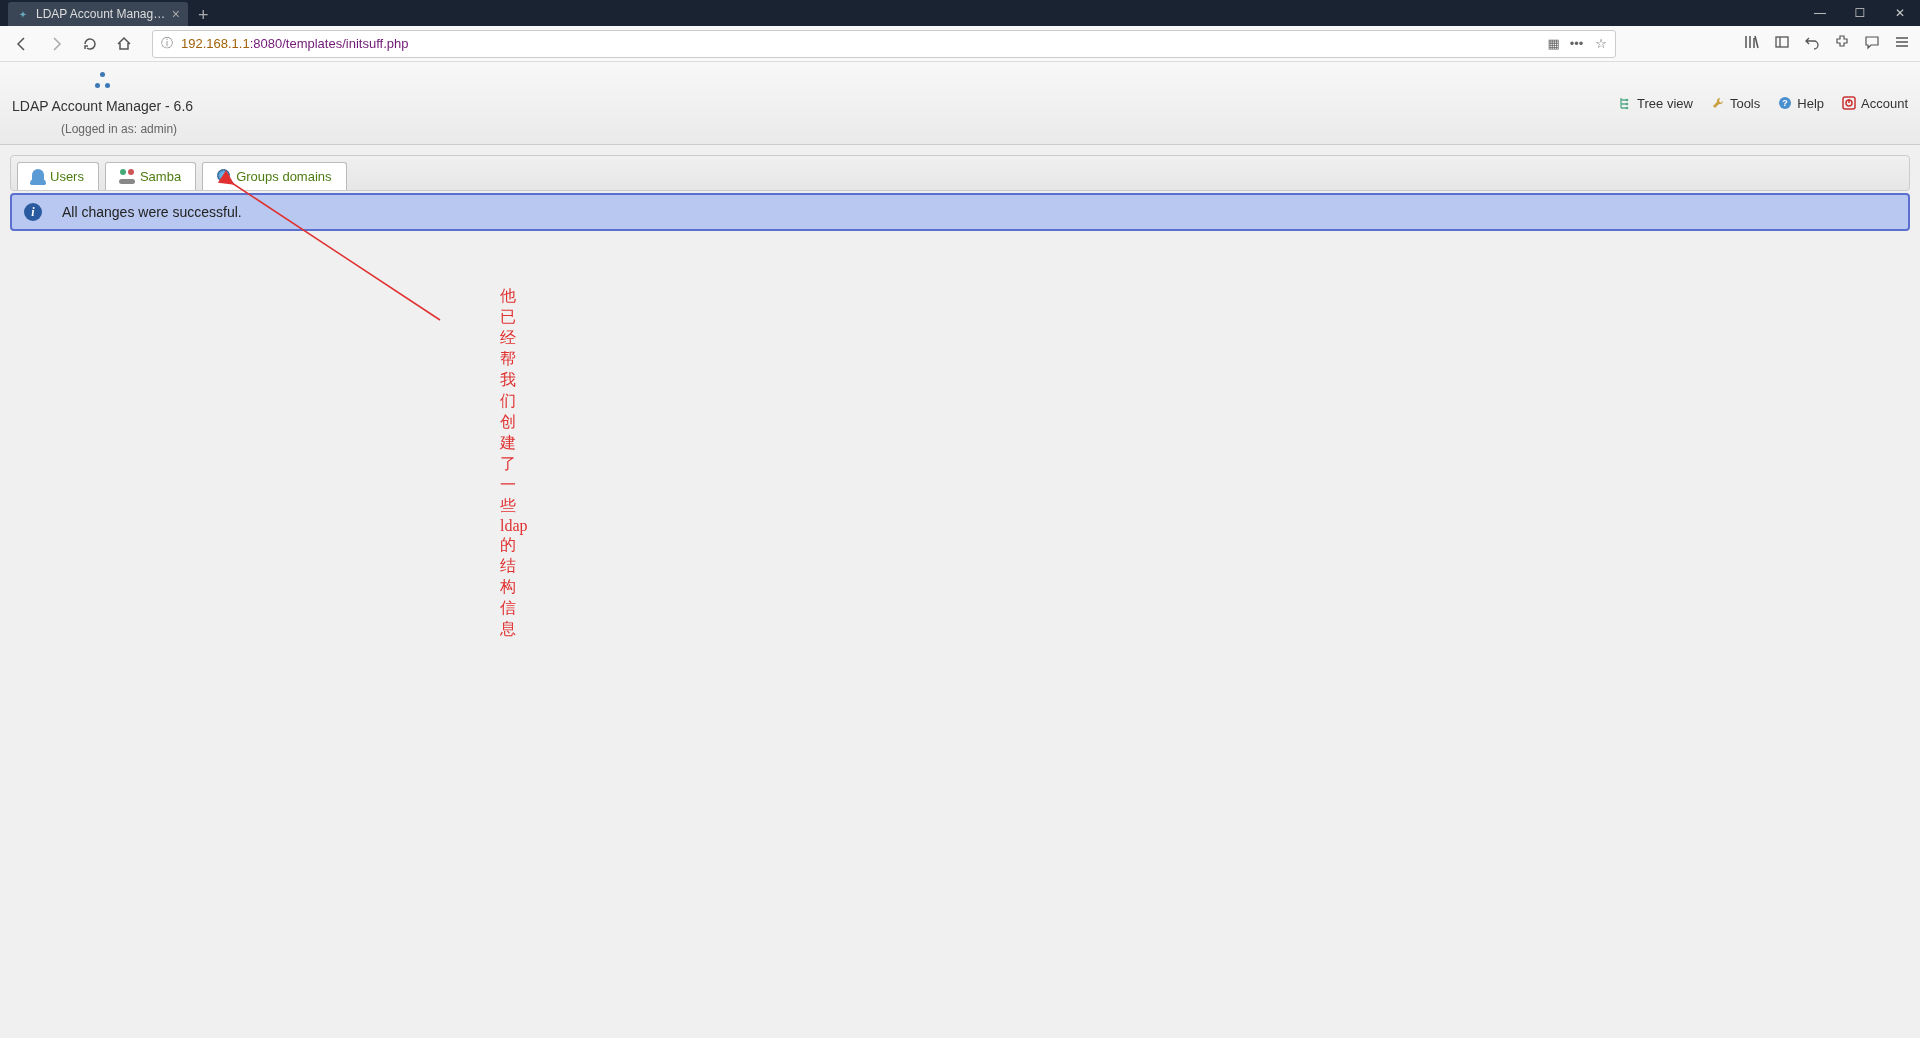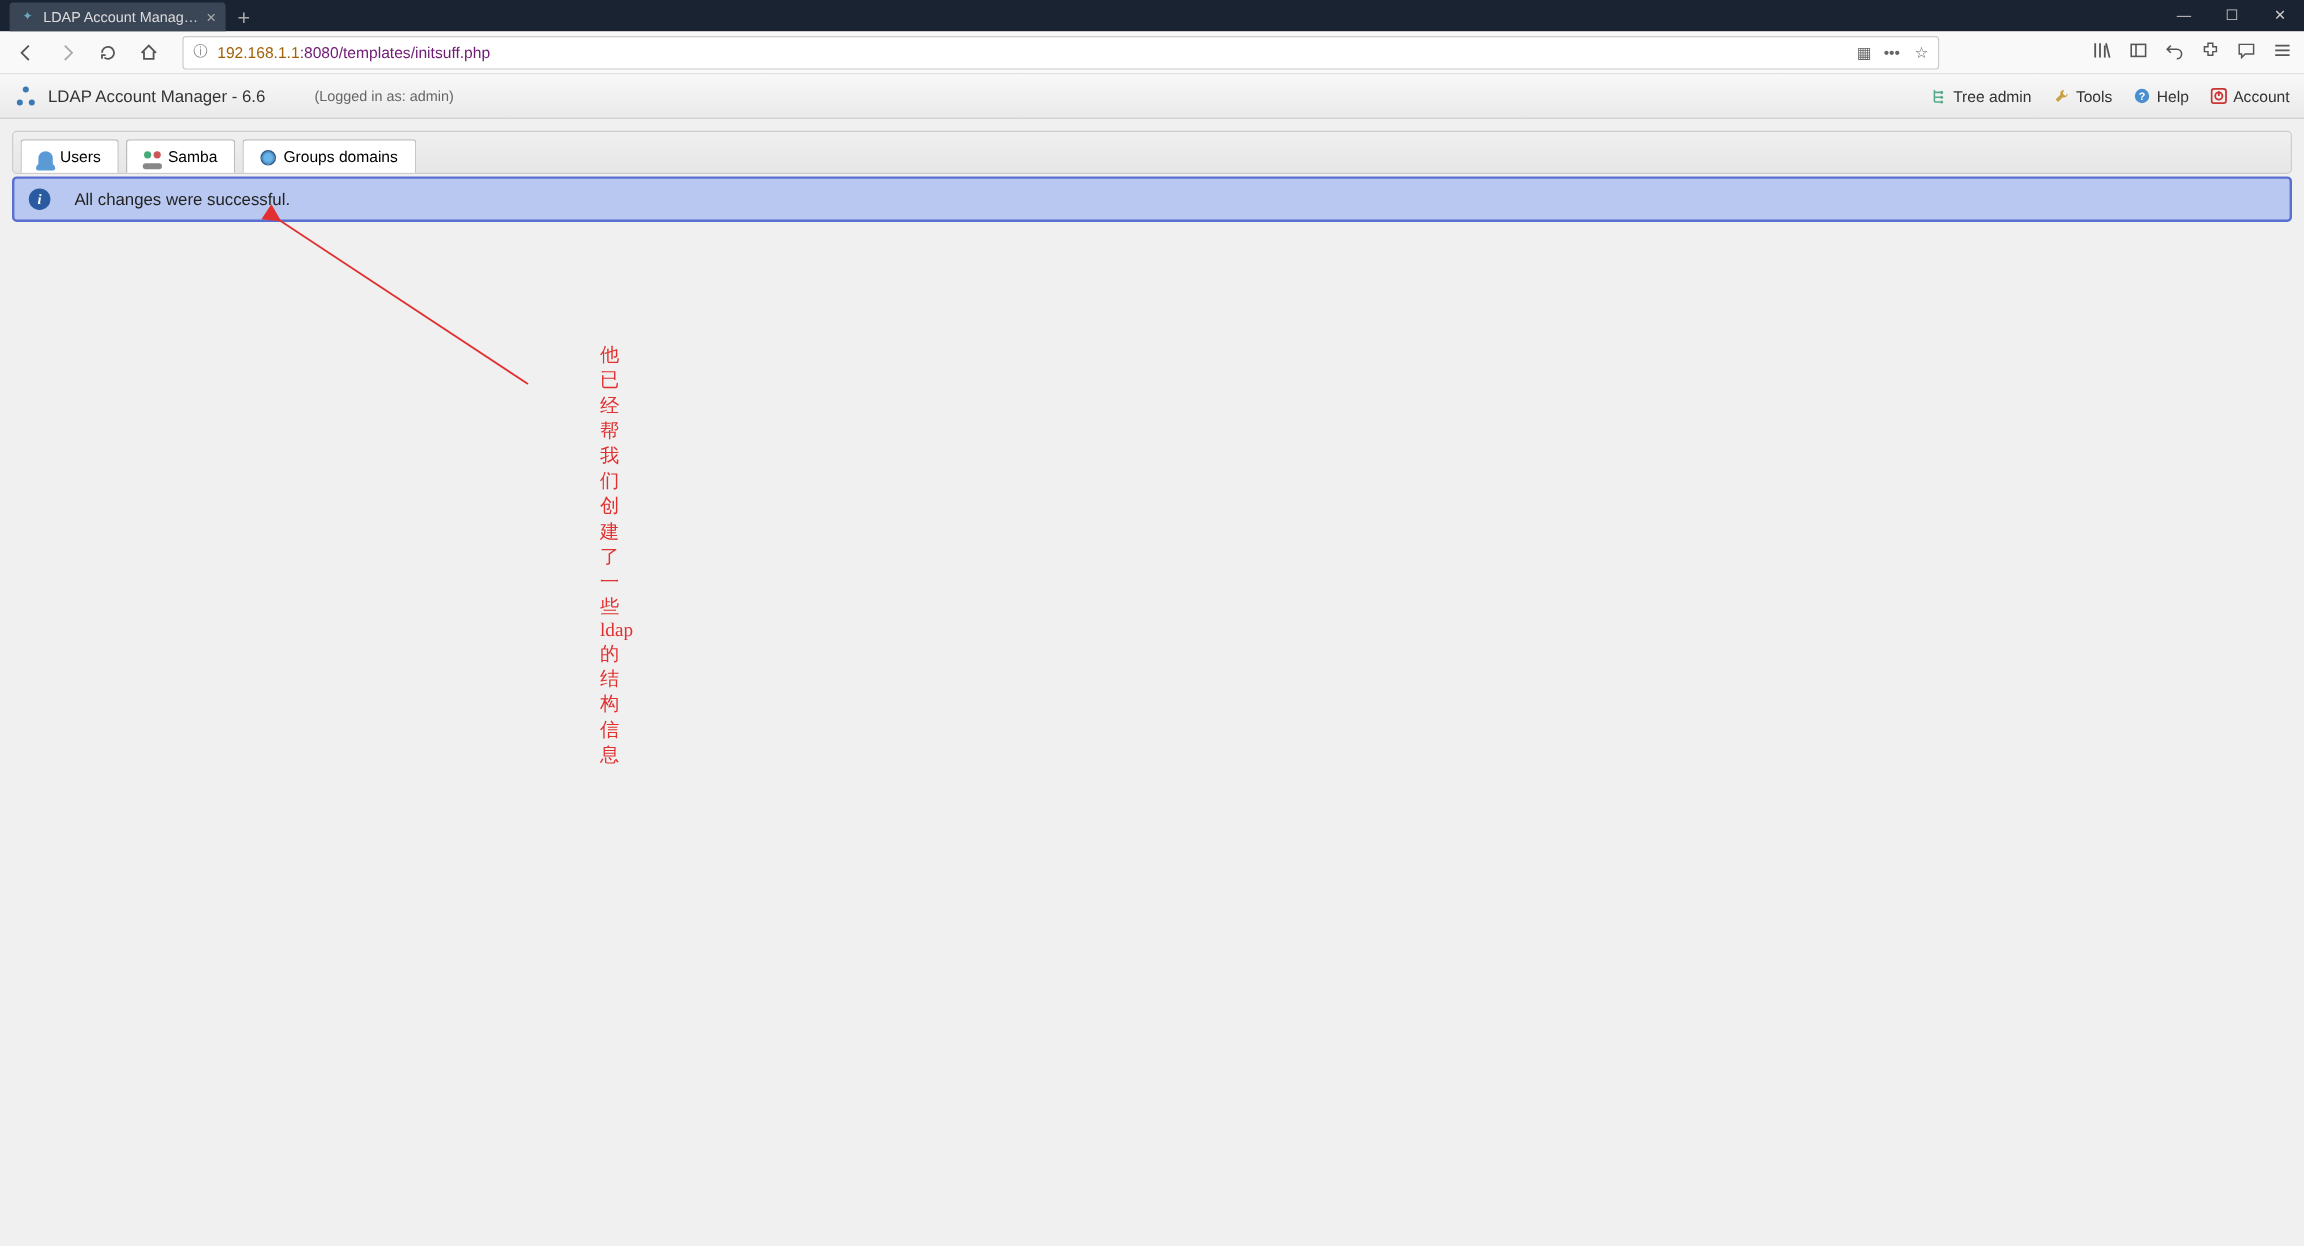--- a/index.html
+++ b/index.html
@@ -24,33 +24,33 @@
 .url-text { color: #555; font-size: 13px; flex: 1; }
 .url-host { color: #a16207; }
 .url-path { color: #701a75; }
 .url-actions { display: flex; gap: 12px; color: #666; }
 .toolbar-right { display: flex; gap: 10px; align-items: center; color: #555; }
 .toolbar-right .ticon { width: 20px; text-align: center; cursor: pointer; }
 
 
 .page { background: #f0f0f0; }
 .app-header { background: linear-gradient(#f8f8f8, #eaeaea); border-bottom: 1px solid #ccc; padding: 8px 12px; display: flex; align-items: center; justify-content: space-between; }
-.app-header-left { display: flex; align-items: center; gap: 8px; }
+.app-header-left { display: flex; align-items: center; gap: 8px; flex-direction: column; }
 .app-logo { width: 20px; height: 20px; display: inline-block; position: relative; }
 .app-logo::before { content: ''; position: absolute; width: 5px; height: 5px; background: #3b78b5; border-radius: 50%; top: 2px; left: 7px; }
 .app-logo::after { content: ''; position: absolute; width: 5px; height: 5px; background: #3b78b5; border-radius: 50%; bottom: 2px; left: 2px; box-shadow: 10px 0 0 #3b78b5; }
 .app-title { color: #333; font-size: 14px; }
 .login-info { color: #666; font-size: 12px; margin-left: 33px; }
 .app-header-right { display: flex; gap: 18px; align-items: center; }
 .hdr-link { color: #333; font-size: 13px; display: flex; align-items: center; gap: 5px; cursor: pointer; }
 .hdr-link .hicon { width: 14px; height: 14px; display: inline-flex; align-items: center; justify-content: center; }
 
 .content-area { padding: 10px; }
 .tab-bar { background: linear-gradient(#f0f0f0, #e6e6e6); border: 1px solid #ccc; border-radius: 4px; padding: 6px 6px 0 6px; display: flex; gap: 6px; }
-.page-tab { background: #fff; border: 1px solid #bbb; border-bottom: none; border-radius: 3px 3px 0 0; padding: 6px 14px; display: flex; align-items: flex-end; gap: 6px; cursor: pointer; font-size: 13px; color: #000000; }
+.page-tab { background: #fff; border: 1px solid #bbb; border-bottom: none; border-radius: 3px 3px 0 0; padding: 6px 14px; display: flex; align-items: flex-start; gap: 6px; cursor: pointer; font-size: 13px; color: #4d7c0f; }
 .ticon-user { width: 12px; height: 12px; background: #5b9bd5; border-radius: 50% 50% 0 0; position: relative; }
 .ticon-user::after { content:''; position:absolute; bottom:-4px; left:-2px; width:16px; height:6px; background:#5b9bd5; border-radius: 5px 5px 2px 2px; }
 .ticon-group { width: 14px; height: 12px; position: relative; }
 .ticon-group::before { content:''; position:absolute; width:6px; height:6px; background:#4a7; border-radius:50%; left:0; top:0; box-shadow: 8px 0 0 #c55; }
 .ticon-group::after { content:''; position:absolute; bottom:-3px; left:-1px; width:16px; height:5px; background:#888; border-radius:3px; }
 .ticon-globe { width: 13px; height: 13px; border: 1.5px solid #2a5a8a; border-radius: 50%; background: radial-gradient(#6ab3e8 40%, #2a5a8a); }
 
 .message-box { margin-top: 2px; background: #b8c8f0; border: 2px solid #5a6fd0; border-radius: 4px; padding: 8px 12px; display: flex; align-items: center; gap: 20px; }
 .info-icon { width: 18px; height: 18px; background: #2a5aa0; border-radius: 50%; color: #fff; display: flex; align-items: center; justify-content: center; font-weight: bold; font-size: 12px; font-style: italic; font-family: Georgia, serif; }
 .message-text { color: #222; font-size: 14px; }
@@ -145,21 +145,21 @@
     <div class="app-header-right">
       <span class="hdr-link">
         <span class="hicon">
             <svg width="14" height="14" viewBox="0 0 14 14">
               <path d="M3 2v10M3 4h5M3 8h5M3 12h5" stroke="#5a8" stroke-width="1.3"></path>
               <circle cx="9" cy="4" r="1.3" fill="#5a8"></circle>
               <circle cx="9" cy="8" r="1.3" fill="#5a8"></circle>
               <circle cx="9" cy="12" r="1.3" fill="#5a8"></circle>
             </svg>
           </span>
-        <span>Tree admin</span>
+        <span>Tree view</span>
       </span>
       <span class="hdr-link">
         <span class="hicon">
             <svg width="14" height="14" viewBox="0 0 14 14">
               <path d="M9 2a3 3 0 0 0-3 4L2 10l2 2 4-4a3 3 0 0 0 4-3L10 7 8 5z" fill="#c9a040"></path>
             </svg>
           </span>
         <span>Tools</span>
       </span>
       <span class="hdr-link">

